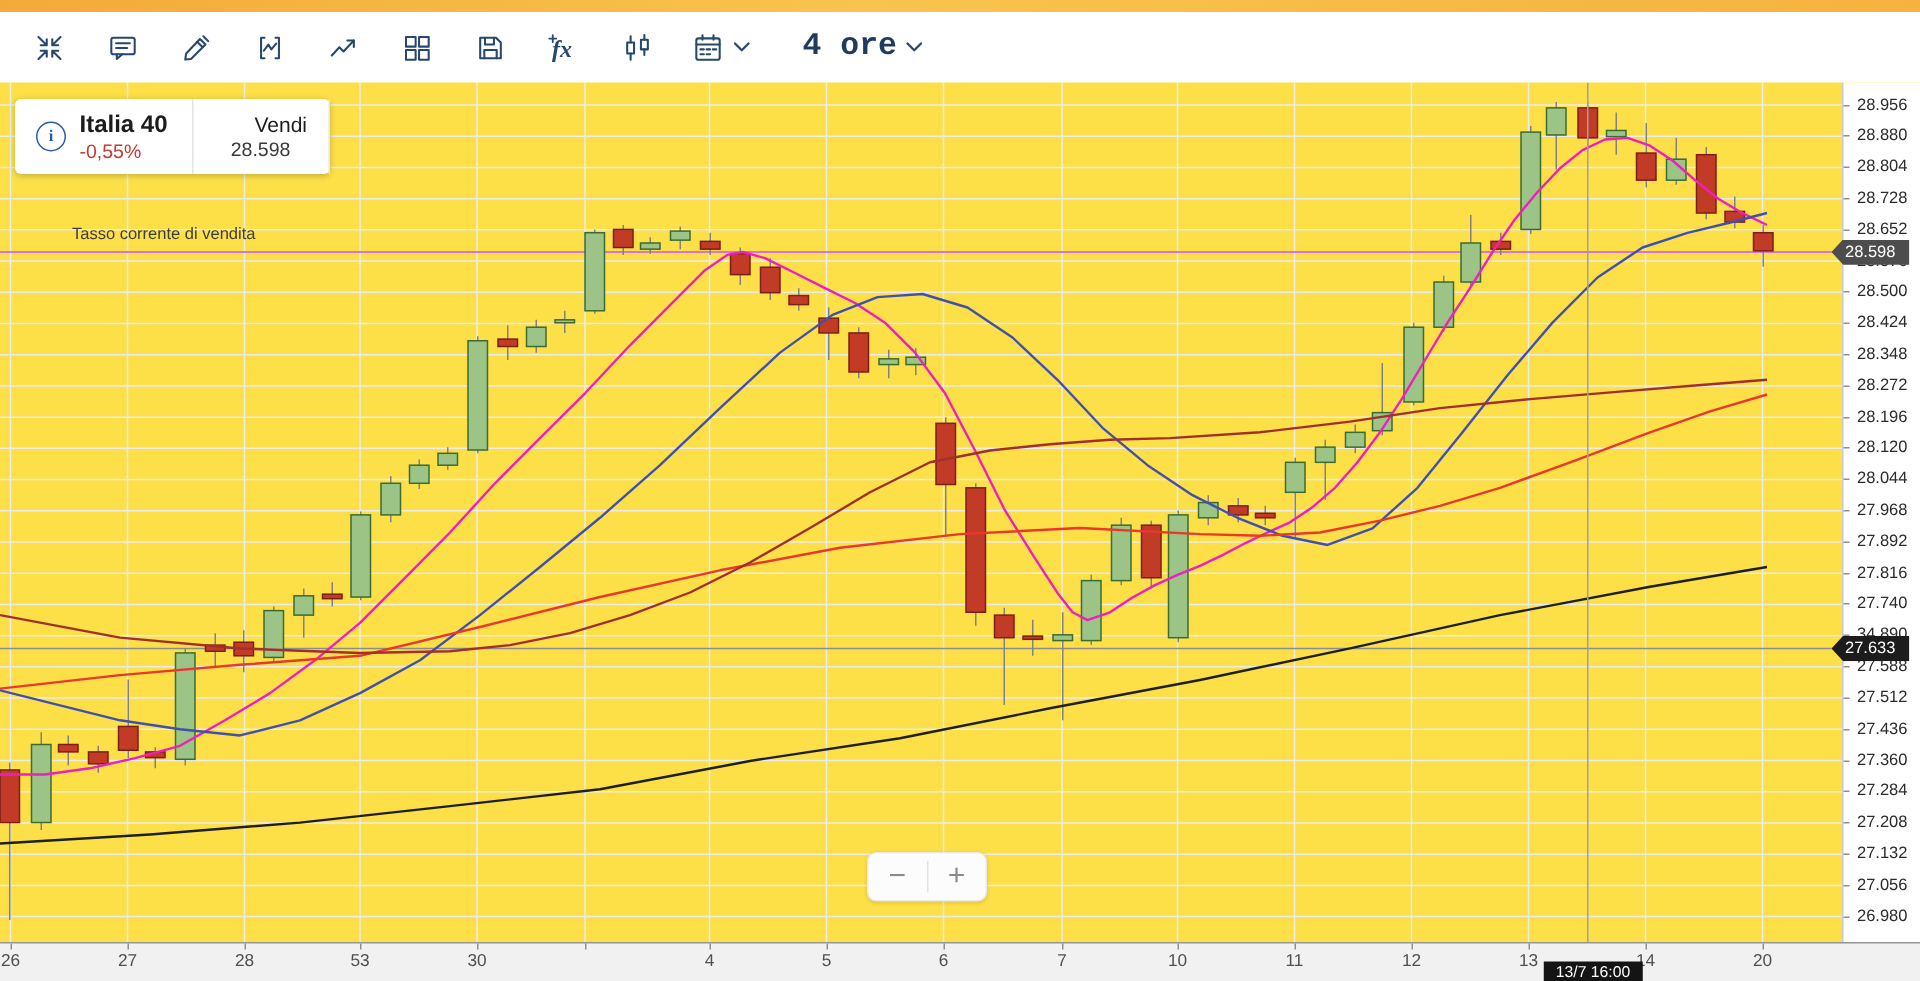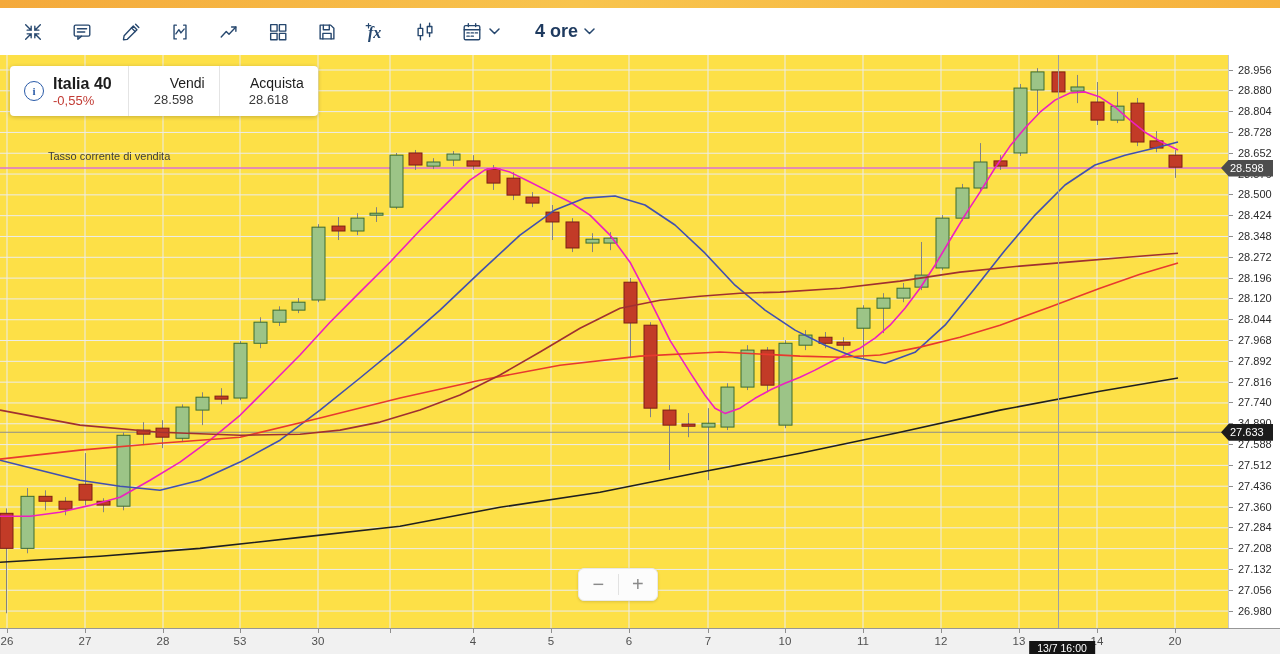--- a/index.html
+++ b/index.html
@@ -8,21 +8,21 @@
           font-family:"Liberation Sans",sans-serif;}
   
   .topstrip{position:absolute;left:0;top:0;width:1280px;height:8px;
             background:linear-gradient(to right,#f4a93b,#f8c44d 45%,#f6b23e);}
   
   .toolbar{position:absolute;left:0;top:8px;width:1280px;height:47px;background:#fff;
            display:flex;align-items:center;padding-left:20px;box-sizing:border-box;gap:23px;z-index:30;}
   .tbtn{width:26px;height:26px;display:flex;align-items:center;justify-content:center;cursor:pointer;background:none;border:none;padding:0;}
   .tbtn svg{stroke:#26476e;fill:none;stroke-width:1.5;stroke-linecap:round;stroke-linejoin:round;}
   .tbtn-wide{width:auto;gap:6px;}
-  .tf-label{color:#1e3a5f;font-size:18px;font-weight:bold;}
+  .tf-label{color:#1e3a5f;font-size:21px;font-weight:bold;font-family:Liberation Mono, monospace;}
   .chev{stroke:#26476e;fill:none;stroke-width:1.8;stroke-linecap:round;}
   
   #chart-svg{position:absolute;left:0;top:0;z-index:1;}
   
   .infocard{position:absolute;left:10px;top:66px;height:50px;background:#fff;border-radius:4px;
             box-shadow:0 1px 4px rgba(0,0,0,.22);display:flex;z-index:20;}
   .ic-sec{display:flex;flex-direction:column;justify-content:center;padding:0 14px;}
   .ic-sec1{flex-direction:row;align-items:center;gap:9px;padding:0 16px 0 14px;}
   .ic-div{width:1px;background:#e4e4e4;margin:0;}
   .info-i{width:18px;height:18px;border:1.6px solid #2a5ba8;border-radius:50%;color:#2a5ba8;
@@ -344,24 +344,20 @@
         <div class="ic-title">Italia 40</div>
         <div class="ic-change">-0,55%</div>
       </span>
     </div>
     <div class="ic-div"></div>
     <div class="ic-sec" style="min-width:62px;">
       <div class="ic-h">Vendi</div>
       <div class="ic-v">28.598</div>
     </div>
     <div class="ic-div"></div>
-    <div class="ic-sec" style="min-width:70px;">
-      <div class="ic-h">Acquista</div>
-      <div class="ic-v">28.618</div>
-    </div>
   </div>
 
   <div class="axis-right"></div>
   <div class="axis-bottom"></div>
   <div id="axis-labels">
       <div class="ptick" style="left: 1229px; top: 69.5px;"></div>
       <div class="plabel" style="left: 1238px; top: 63.5px;">28.956</div>
       <div class="ptick" style="left: 1229px; top: 90.31px;"></div>
       <div class="plabel" style="left: 1238px; top: 84.31px;">28.880</div>
       <div class="ptick" style="left: 1229px; top: 111.12px;"></div>

